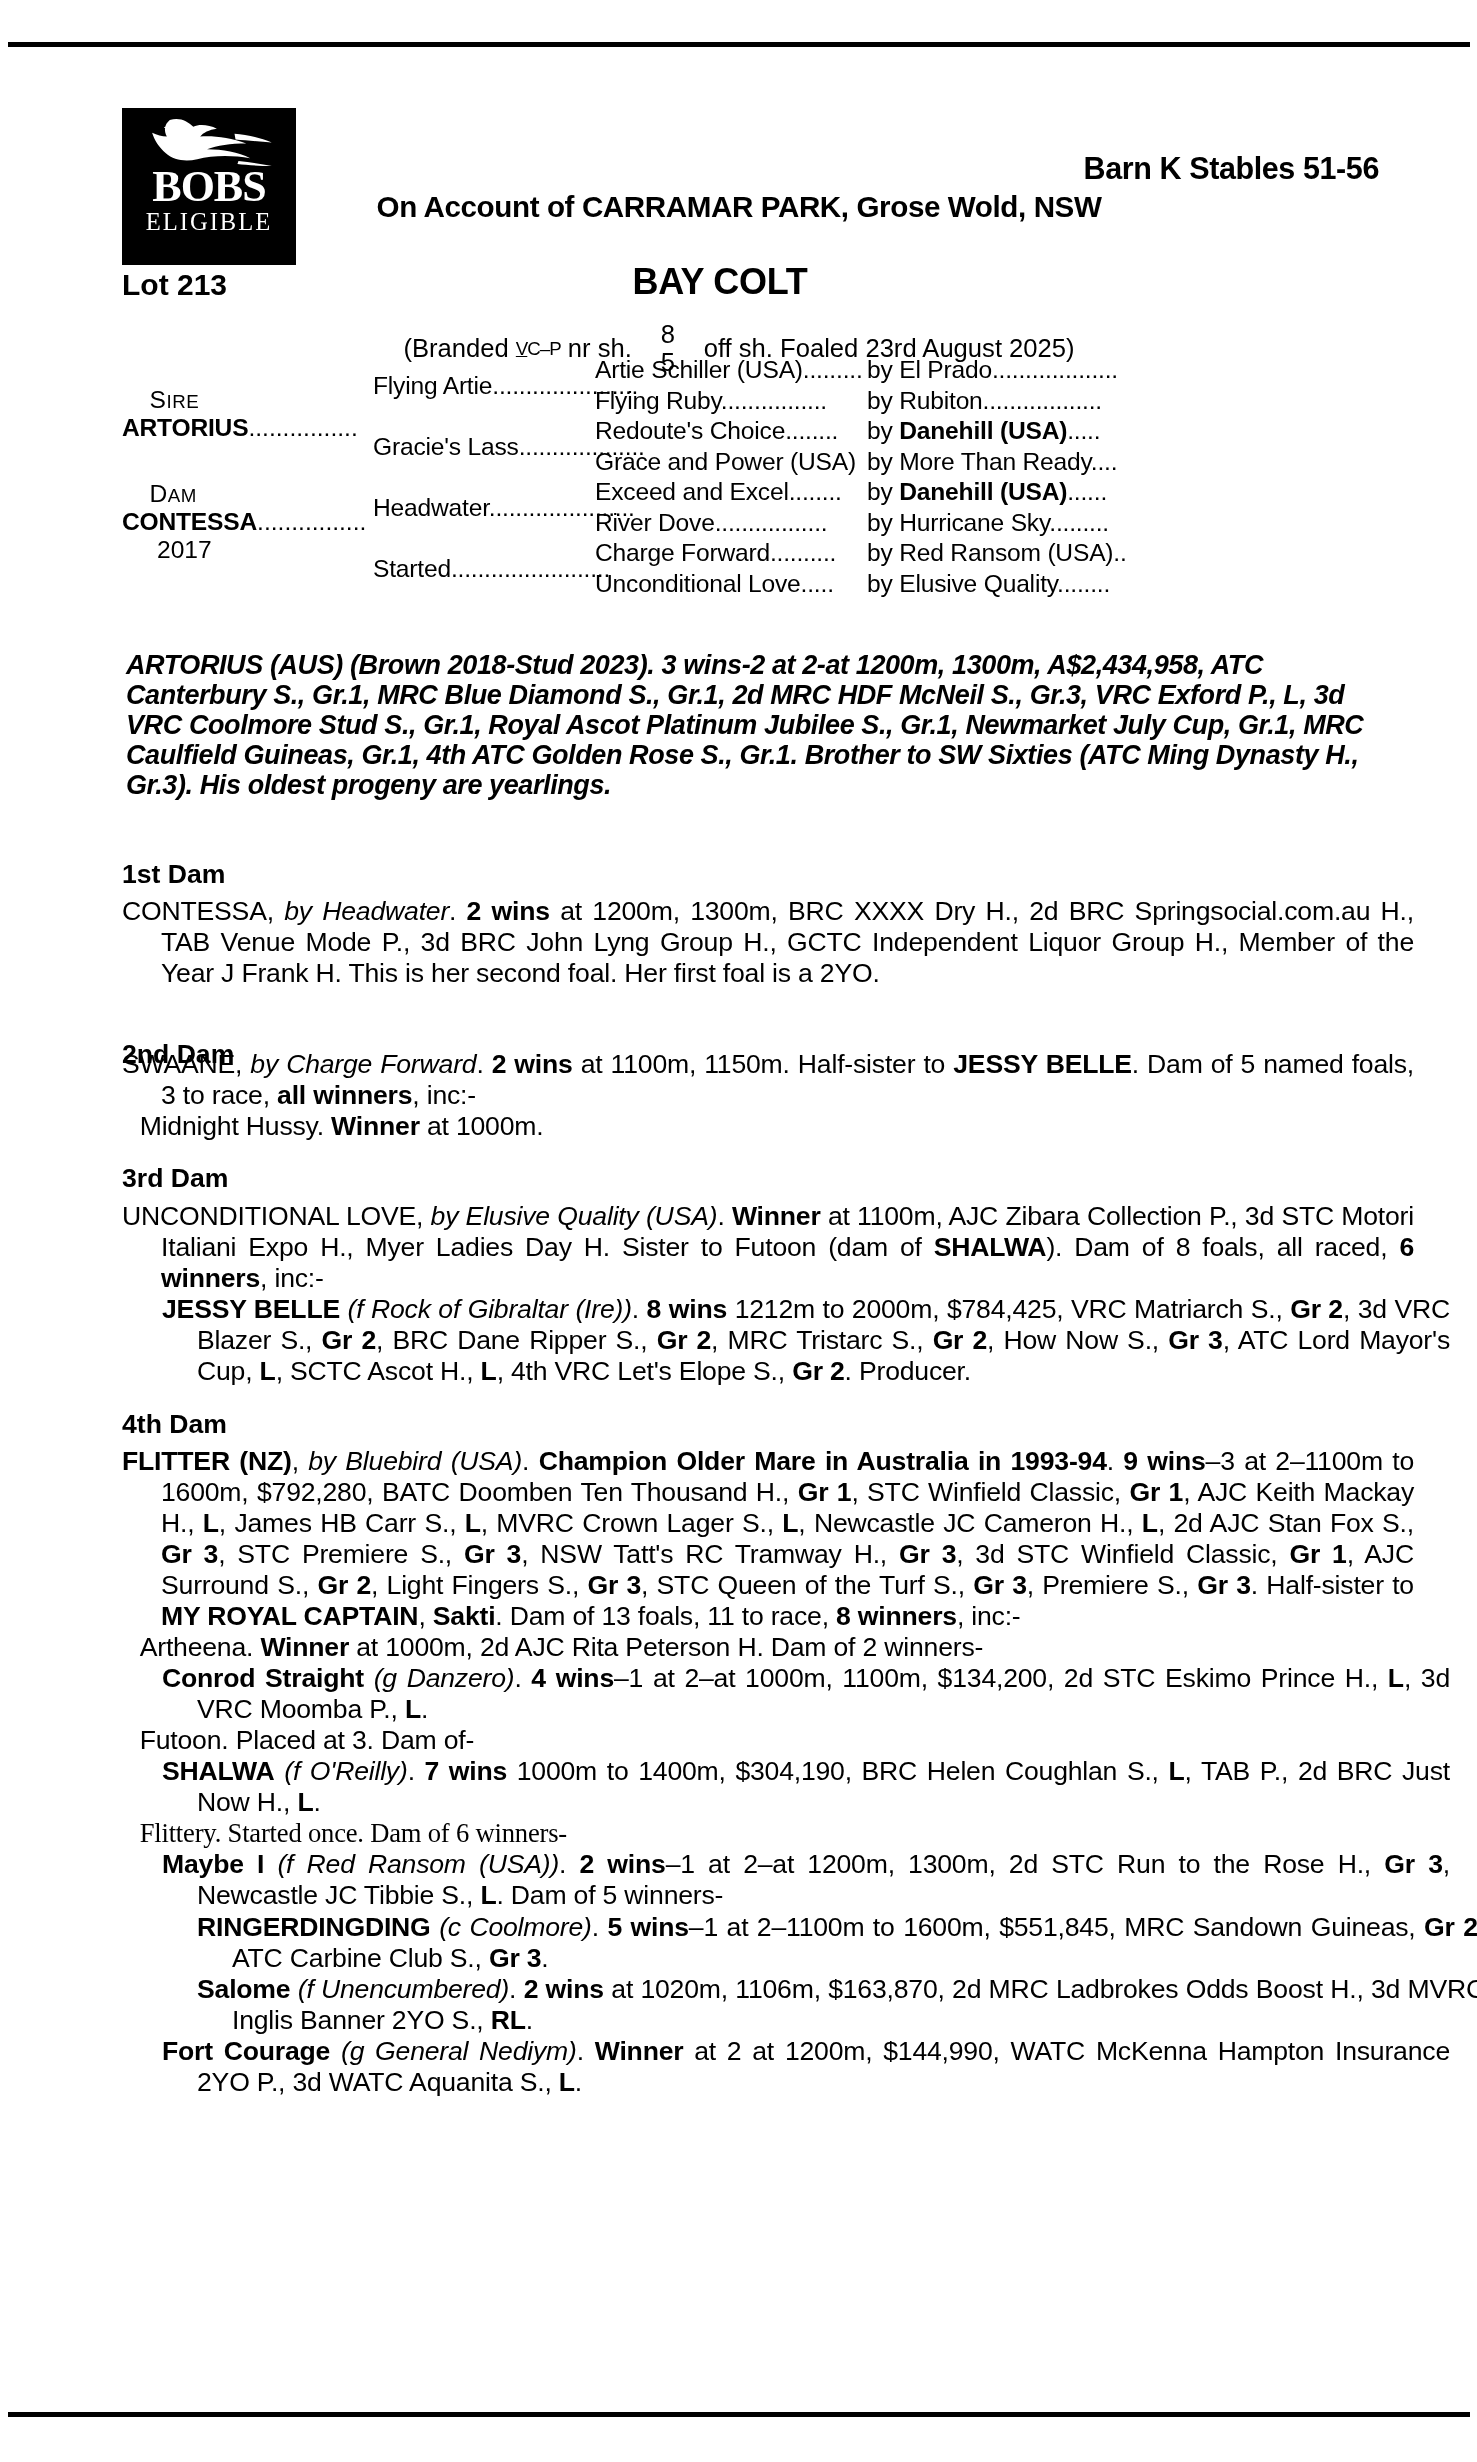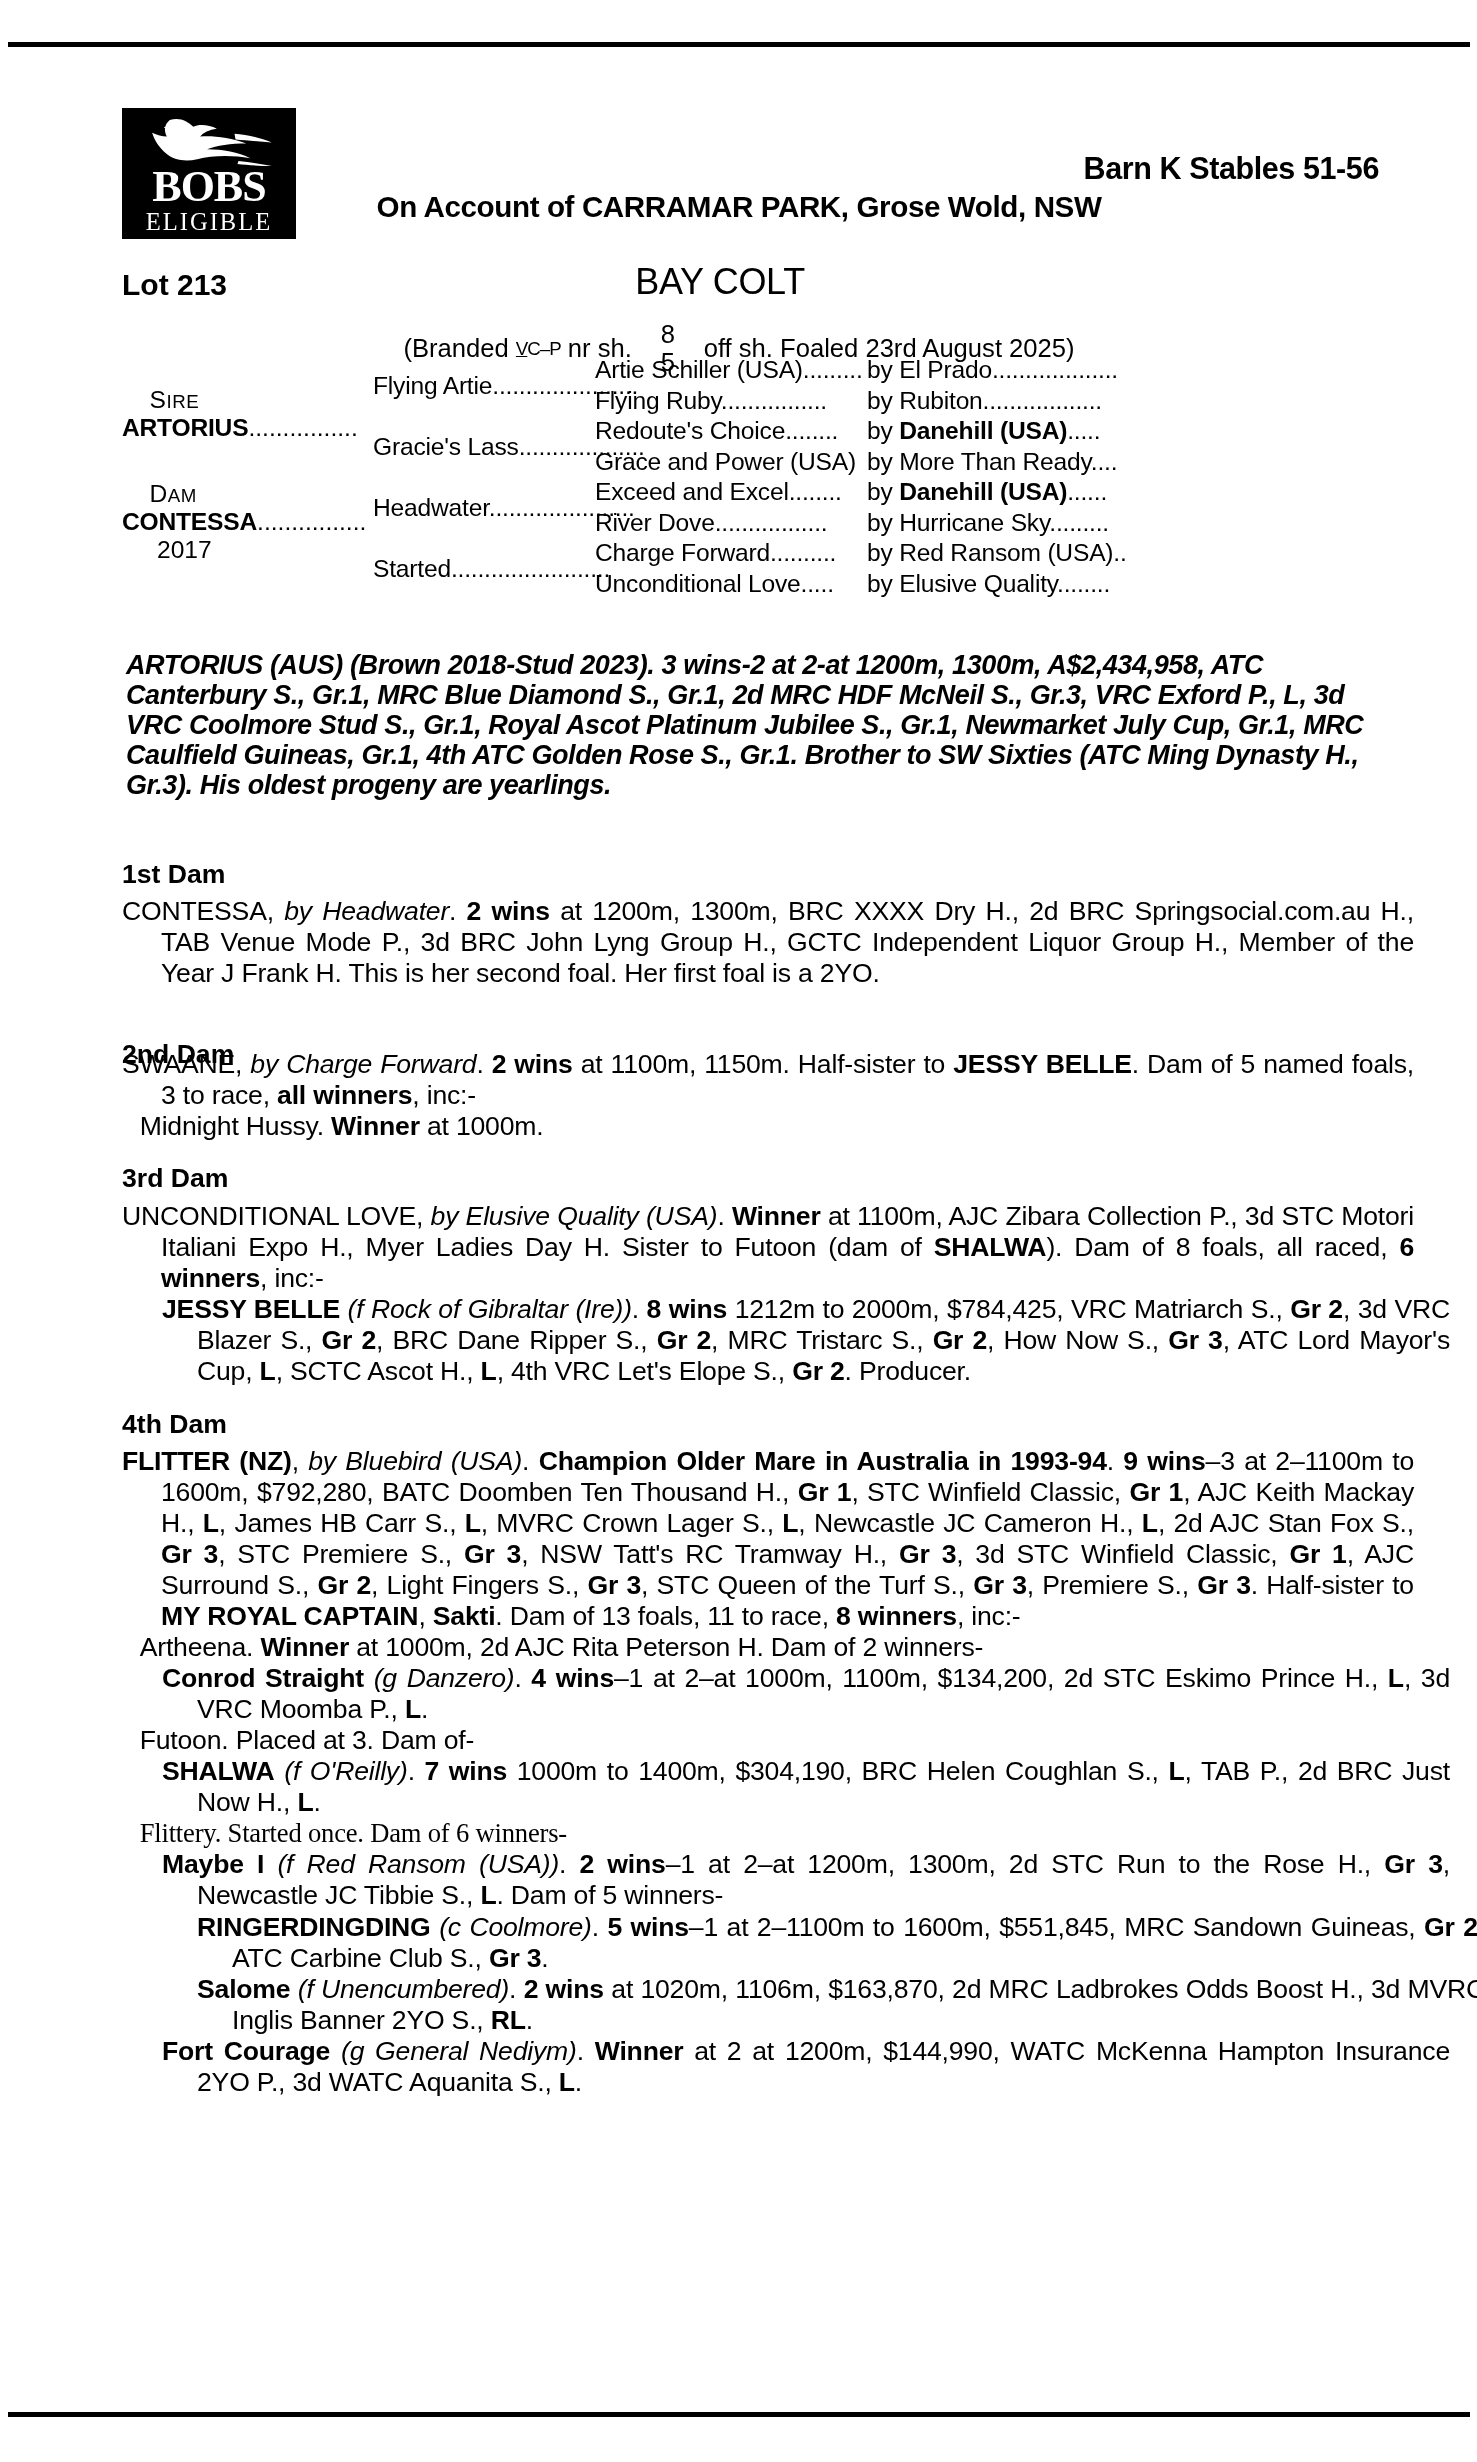--- a/index.html
+++ b/index.html
@@ -30,21 +30,21 @@
   }
   .rule-top { top: 42px; }
   .rule-bottom { top: 2412px; }
 
   
   .bobs-logo {
     position: absolute;
     left: 122px;
     top: 108px;
     width: 174px;
-    height: 131px;
+    height: 157px;
     background: #000;
     color: #fff;
     overflow: hidden;
   }
   .bobs-bird {
     position: absolute;
     left: 17.7px;
     top: 7.9px;
     width: 140px;
     height: 51px;
@@ -103,21 +103,21 @@
     top: 268px;
     font-size: 30px;
     font-weight: bold;
   }
   .colour-sex {
     position: absolute;
     left: 0; top: 261px;
     width: 1440px;
     text-align: center;
     font-size: 36px;
-    font-weight: normal;
+    font-weight: bold;
     letter-spacing: -0.3px;
   }
   .branded-line {
     position: absolute;
     left: 0; top: 323px;
     width: 1478px;
     text-align: center;
     font-size: 25.6px;
     white-space: nowrap;
   }

